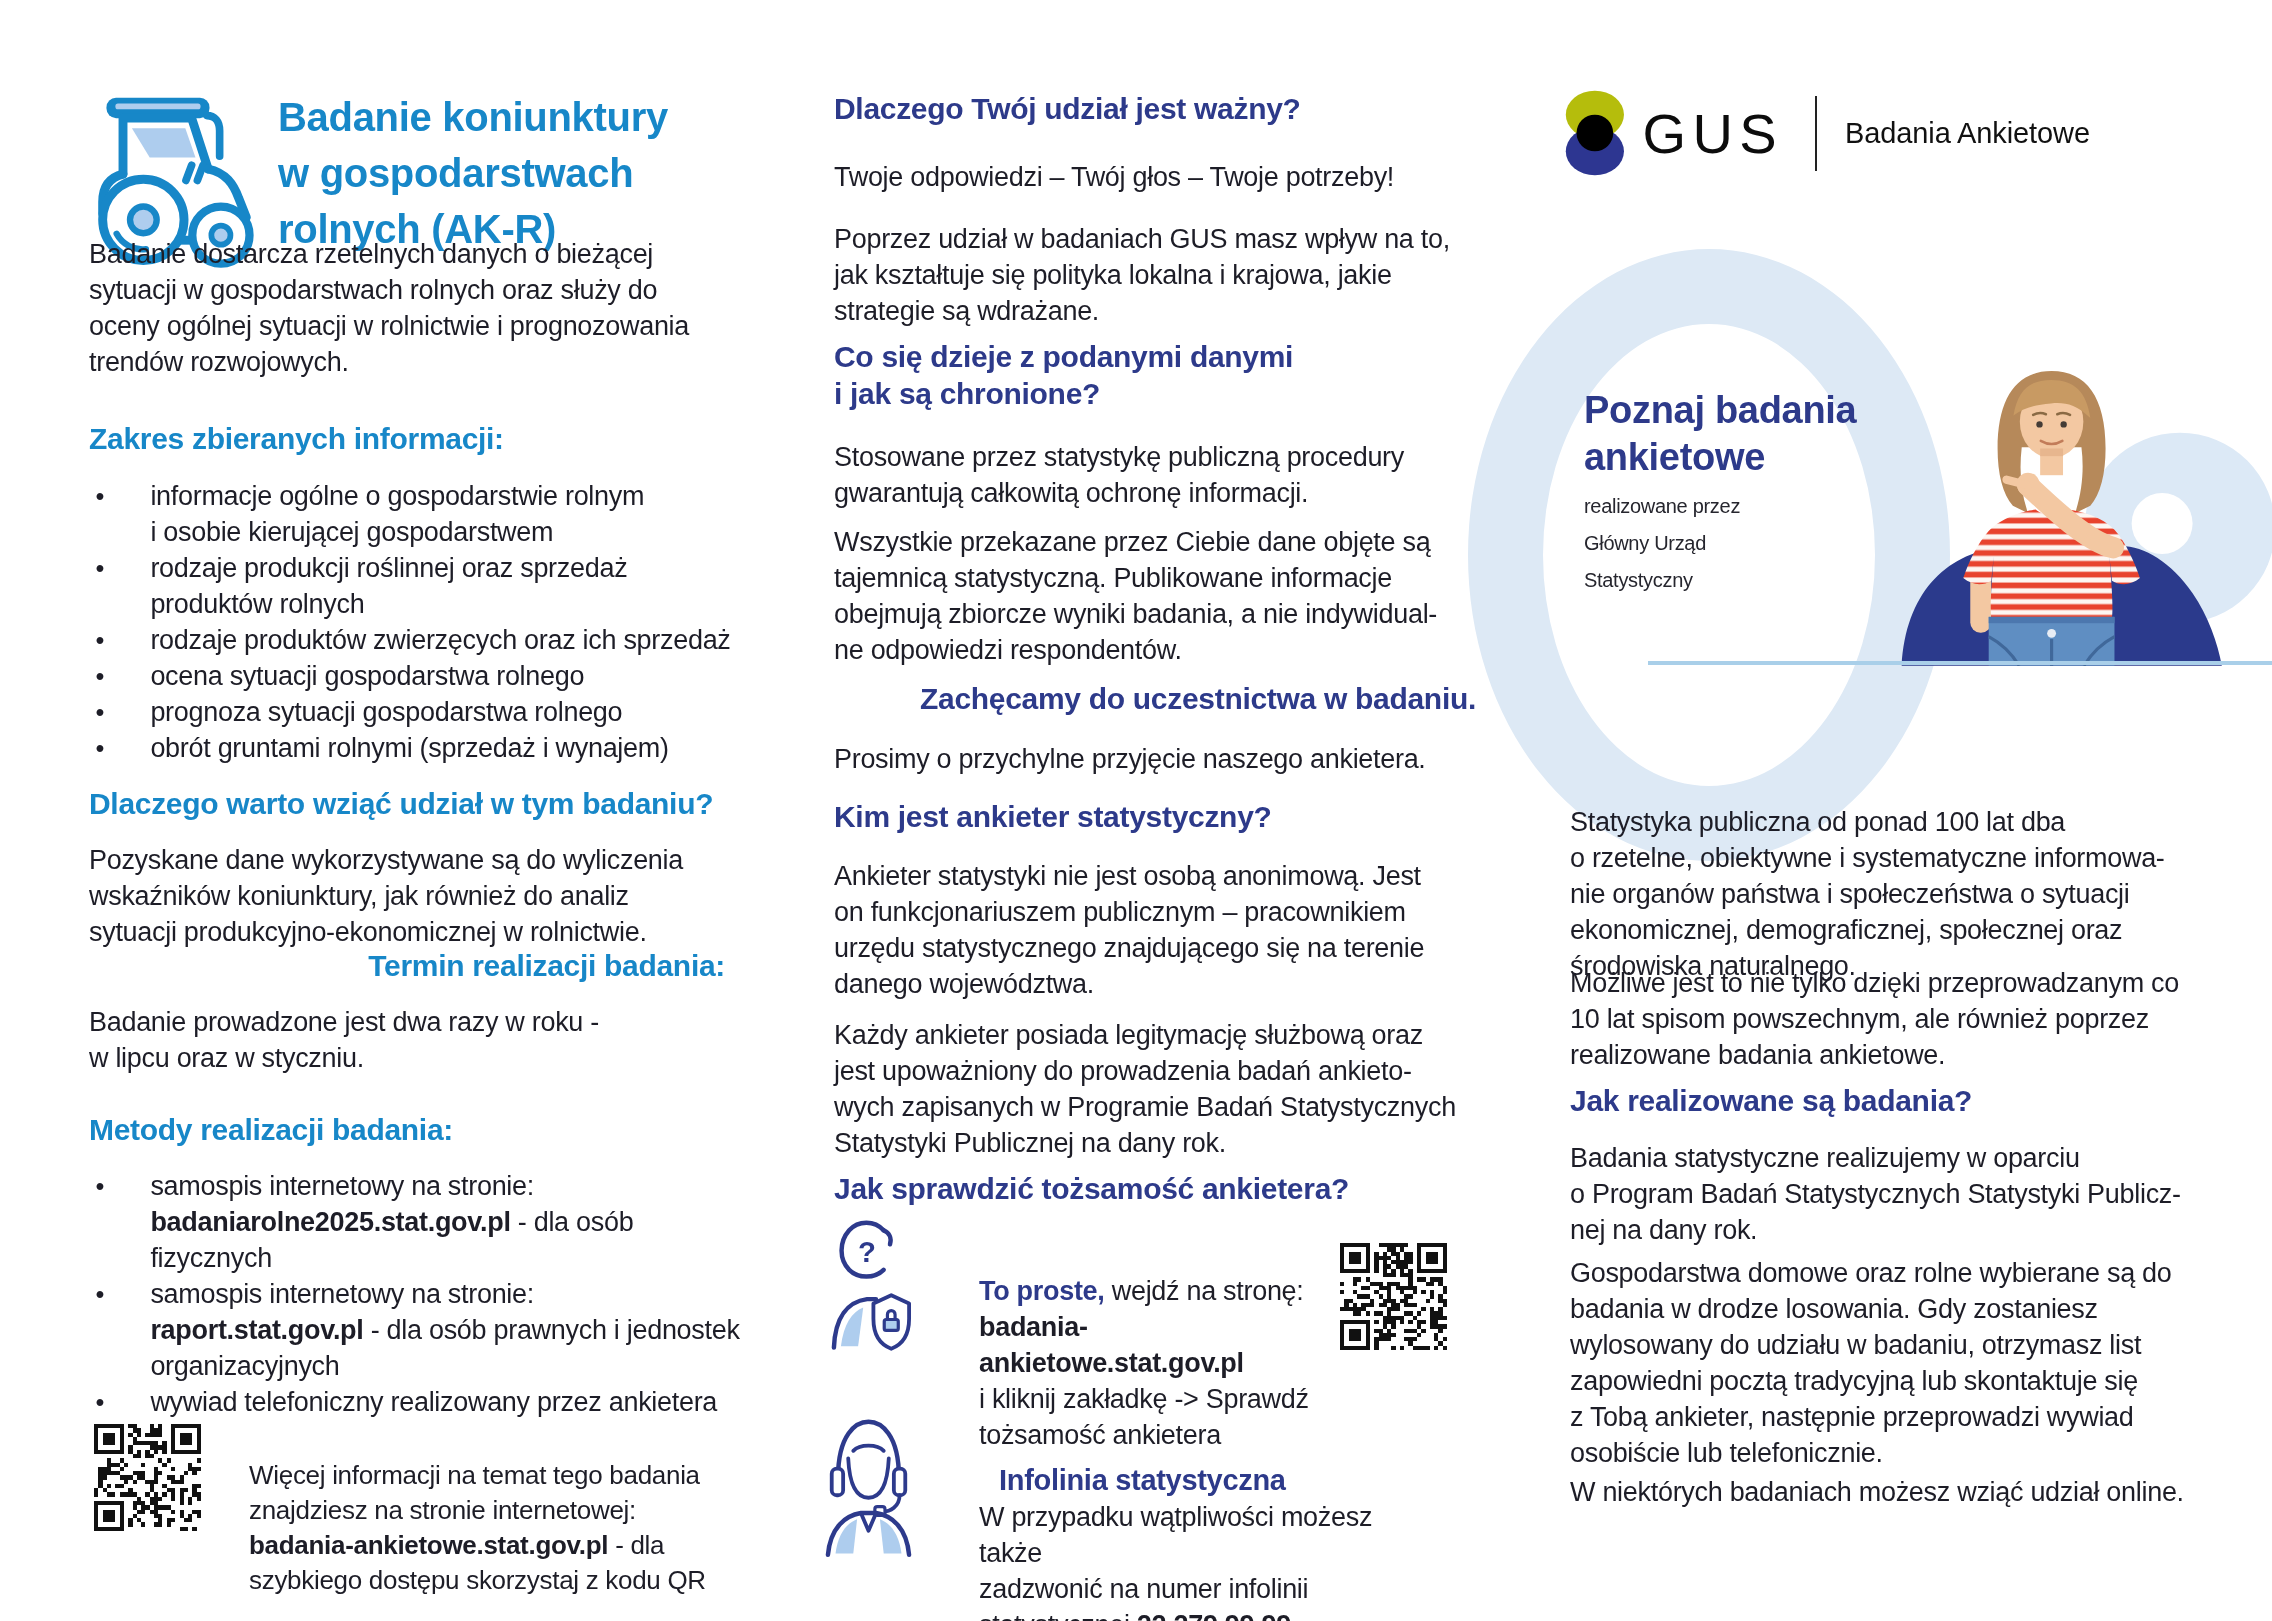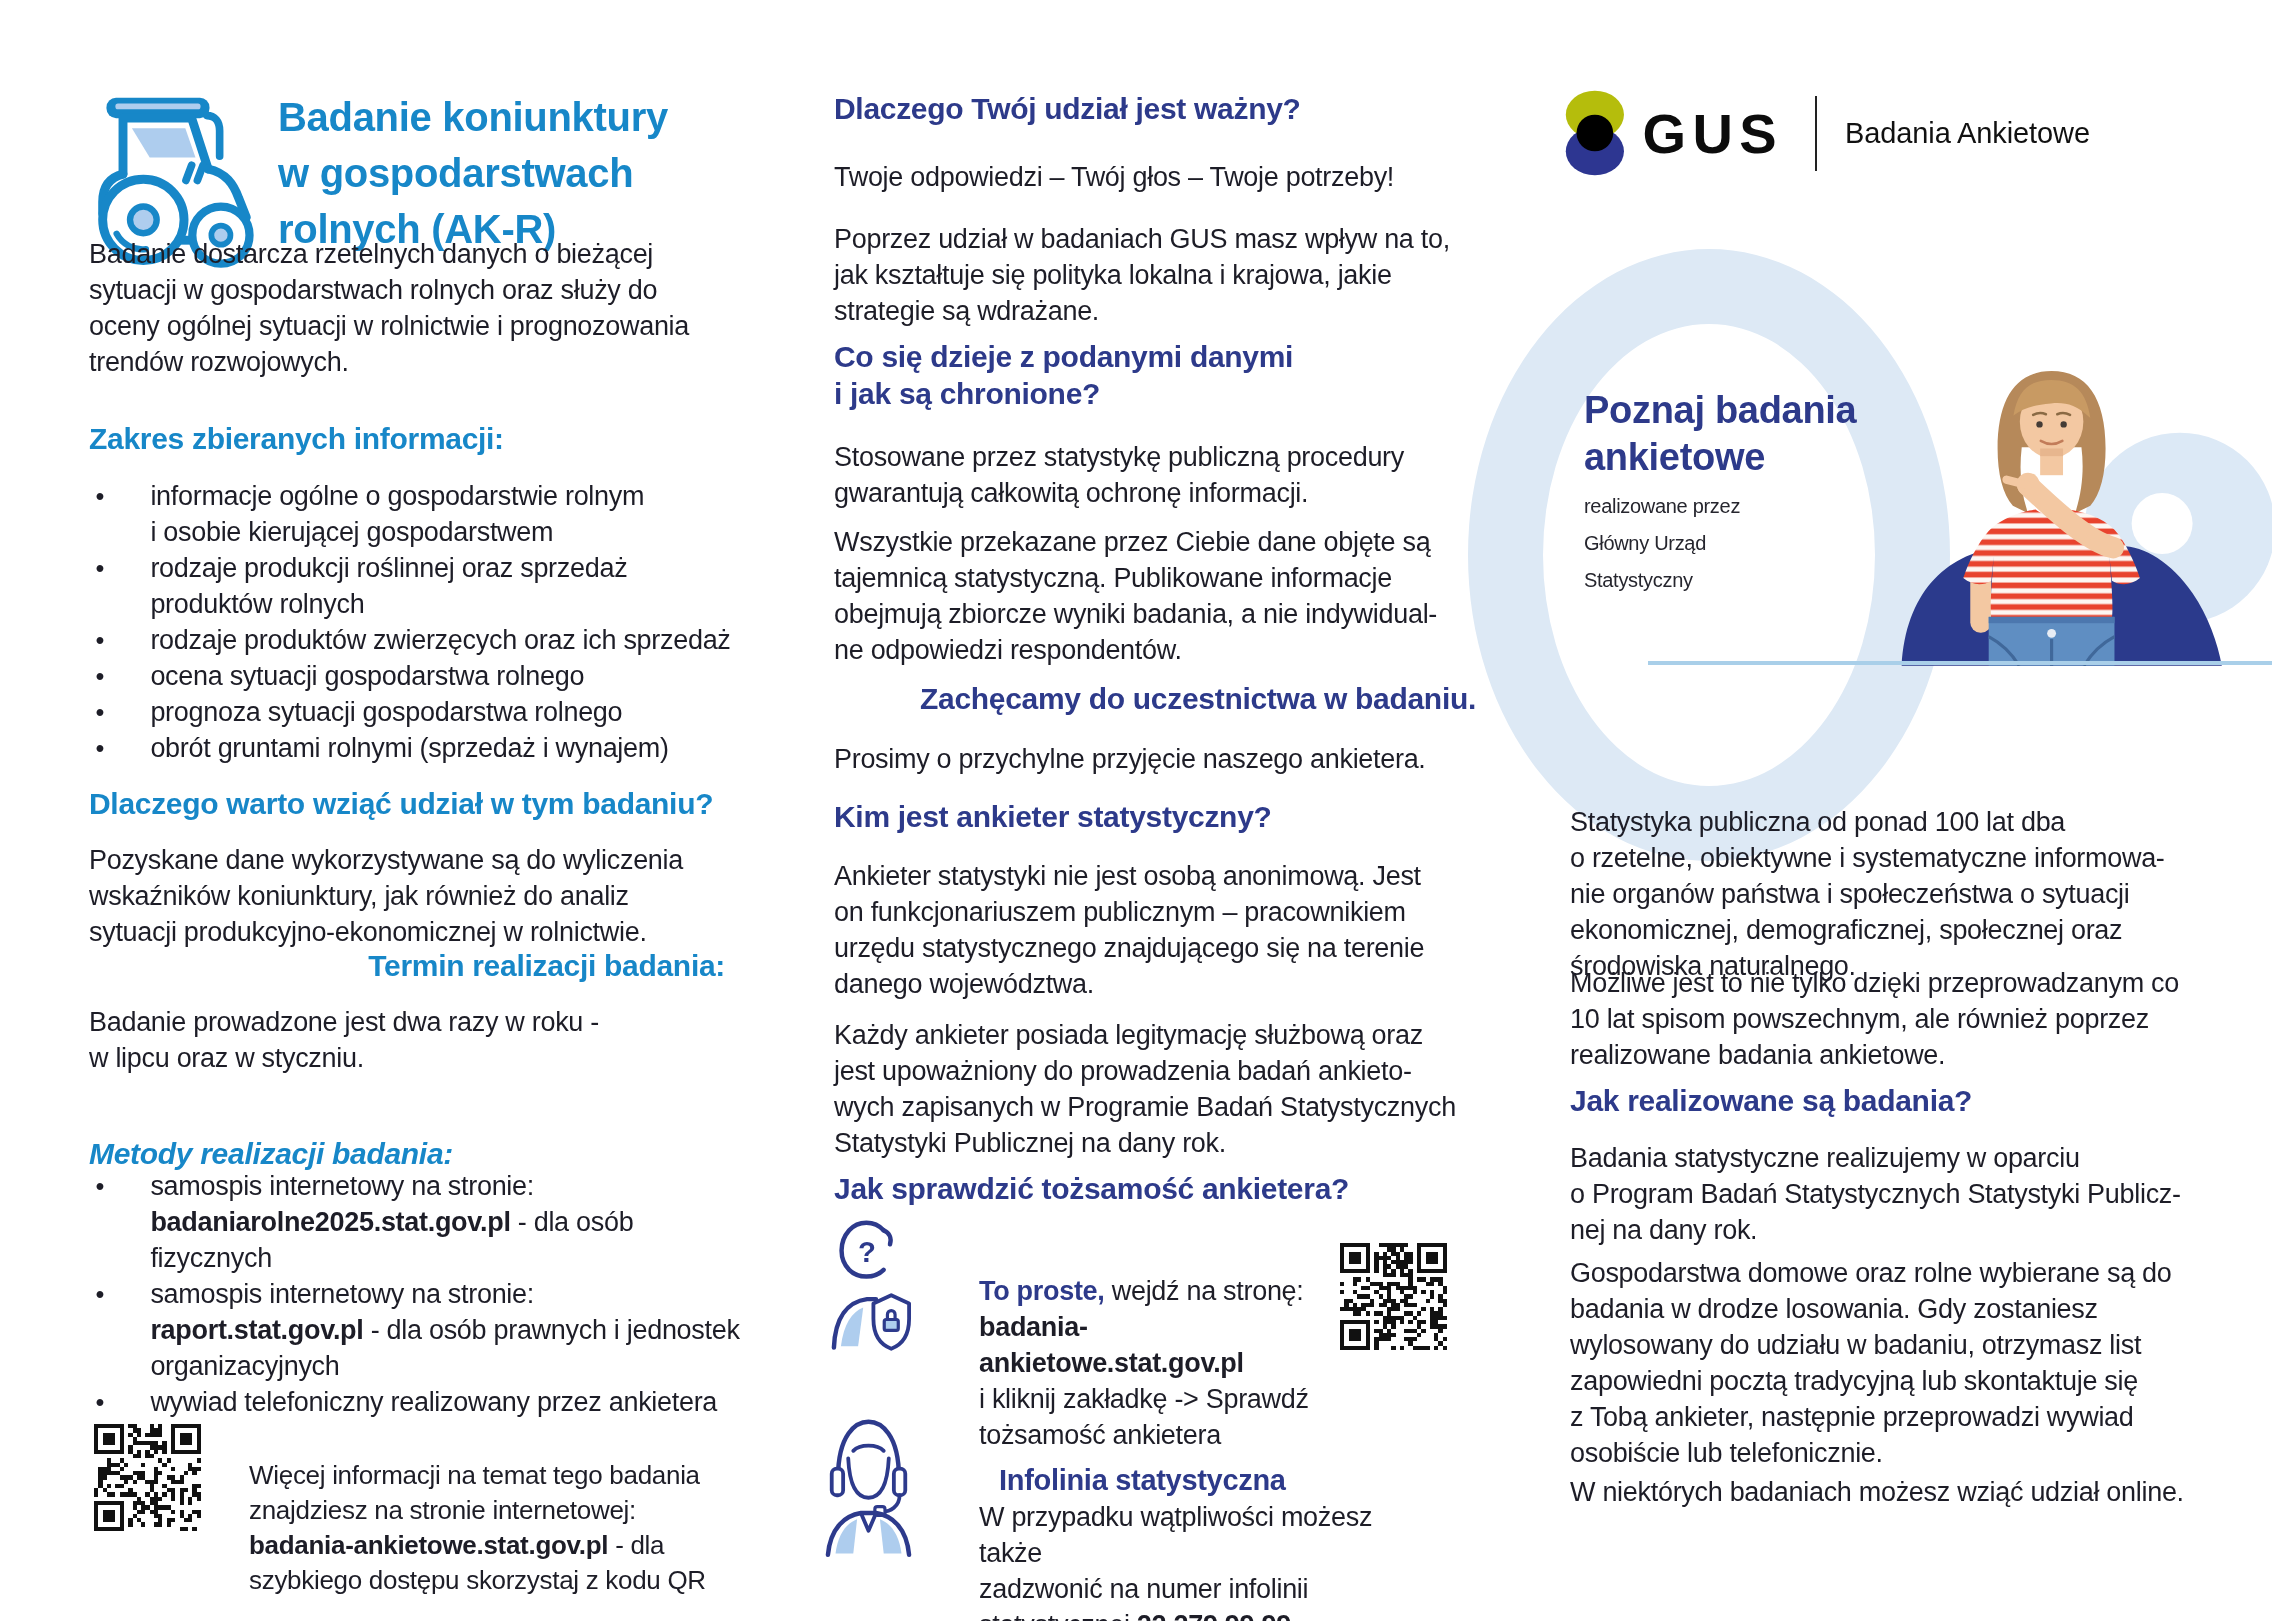--- a/index.html
+++ b/index.html
@@ -20,21 +20,21 @@
   .btext{flex:1;}
   b.url{font-weight:bold;}
   .navybold{color:var(--navy);font-weight:bold;}
   .qr svg{display:block;width:100%;height:100%;}
   .ring{position:absolute;left:1468px;top:249px;width:482px;height:612px;border:75px solid var(--ring);
         border-radius:50%;box-sizing:border-box;}
   .promo-title{color:var(--navy);font-weight:bold;font-size:38px;line-height:47px;letter-spacing:-0.3px;}
   .promo-sub{font-size:20px;line-height:37px;letter-spacing:-0.3px;color:#26262e;}
   .photoline{position:absolute;left:1648px;top:661px;width:625px;height:4.4px;background:var(--line);}
   .gusrow{display:flex;align-items:center;}
-  .gustext{font-size:56px;font-weight:bold;color:#0c0c0c;letter-spacing:6.4px;margin-left:16.5px;}
+  .gustext{font-size:56px;font-weight:normal;color:#0c0c0c;letter-spacing:6.4px;margin-left:16.5px;}
   .gusdiv{width:1.9px;height:75px;background:#222;margin:0 28px 0 32px;}
   .gussub{font-size:29px;color:#111;letter-spacing:-0.1px;}
   svg text{font-family:"Liberation Sans",sans-serif;}
 </style>
 </head>
 <body>
 
 <div class="page">
 
   <div class="abs" style="left:95px;top:94px;width:159px;height:184px;">
@@ -97,21 +97,21 @@
 
   <div class="abs h-blue" style="left:89px;top:785px;width:655px;">Dlaczego warto wziąć udział w tym badaniu?</div>
   <div class="abs body-text pre" style="left:89px;top:842px;width:655px;">Pozyskane dane wykorzystywane są do wyliczenia
 wskaźników koniunktury, jak również do analiz
 sytuacji produkcyjno-ekonomicznej w rolnictwie.</div>
 
   <div class="abs h-blue" style="left:89px;top:947px;width:636px;text-align:right;">Termin realizacji badania:</div>
   <div class="abs body-text pre" style="left:89px;top:1004px;width:636px;">Badanie prowadzone jest dwa razy w roku -
 w lipcu oraz w styczniu.</div>
 
-  <div class="abs h-blue" style="left:89px;top:1135px;width:636px;font-style:italic;">Metody realizacji badania:</div>
+  <div class="abs h-blue" style="left:89px;top:1111px;width:636px;">Metody realizacji badania:</div>
 
   <div class="abs body-text" style="left:89px;top:1168px;width:667px;">
     <div class="bitem">
       <span class="bullet">•</span>
       <span class="btext pre"><span>samospis internetowy na stronie:
 </span><b class="url">badaniarolne2025.stat.gov.pl</b><span> - dla osób fizycznych</span></span>
     </div>
     <div class="bitem">
       <span class="bullet">•</span>
       <span class="btext pre"><span>samospis internetowy na stronie:

